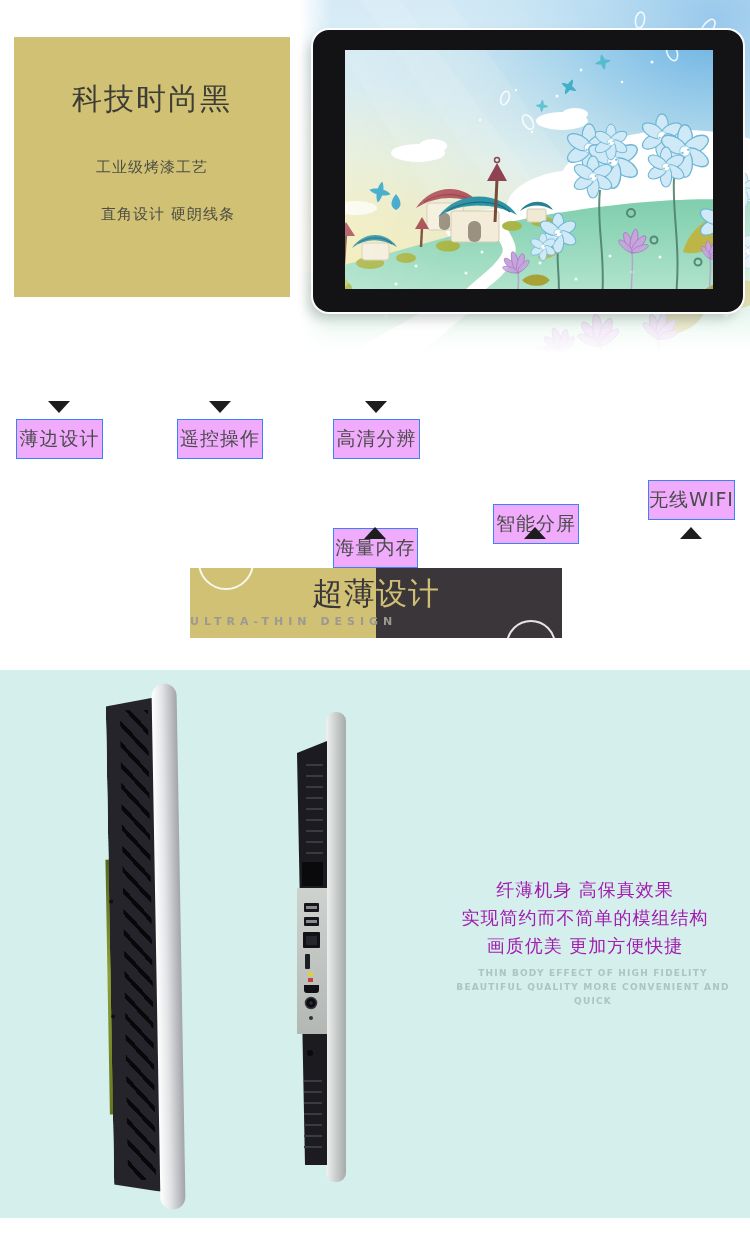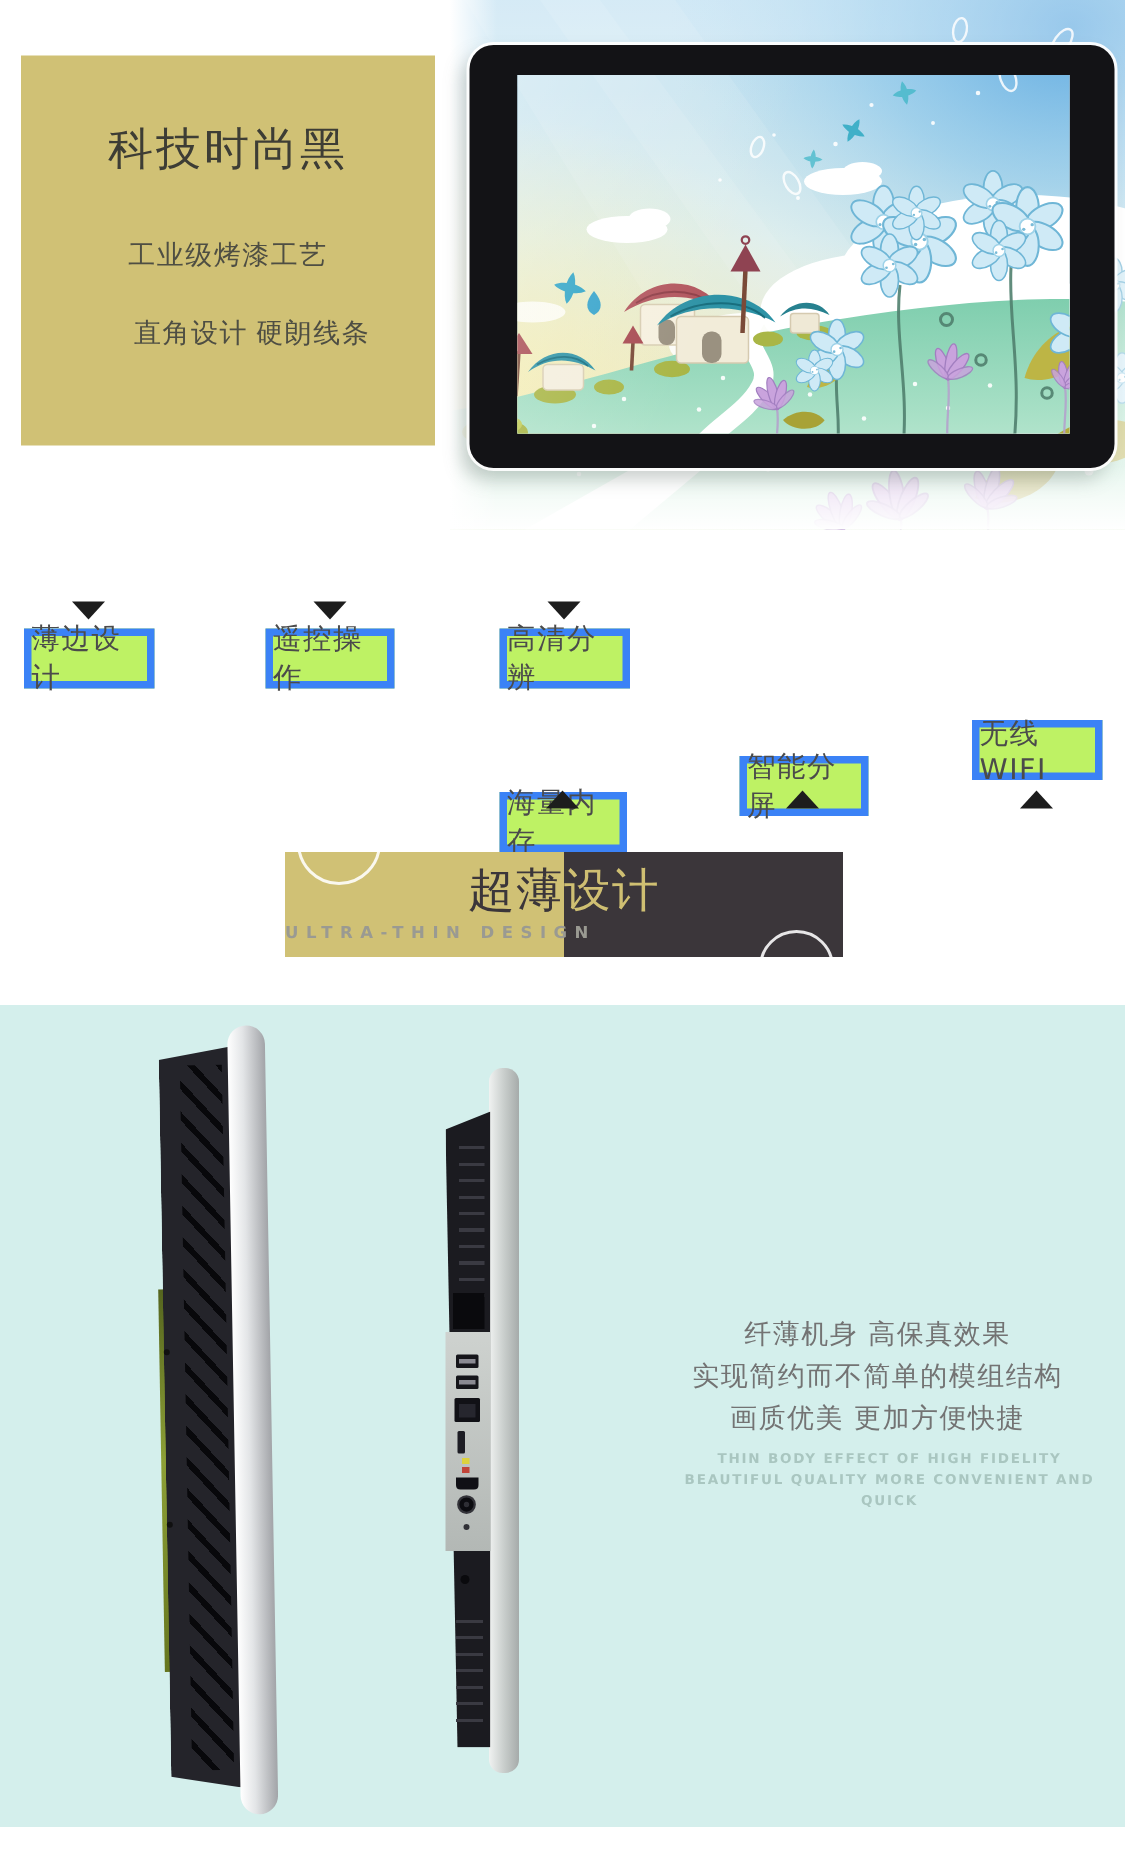--- a/index.html
+++ b/index.html
@@ -2,40 +2,40 @@
 <html><head>
 <meta charset="utf-8">
 <style>
   * { margin:0; padding:0; box-sizing:border-box; }
   body { background:#ffffff; font-family:"DejaVu Sans","Liberation Sans",sans-serif; }
   .page { position:relative; width:750px; height:1235px; margin:0 auto; background:#ffffff; overflow:hidden; }
 
   
   .color-panel { position:absolute; left:14px; top:37px; width:276px; height:260px; background:#d0c175; text-align:center; z-index:2; }
   .panel-title { margin-top:42px; font-size:30px; letter-spacing:2px; color:#3d3d35; }
-  .panel-line { margin-top:0; font-size:18px; letter-spacing:1px; color:#4e4e43;font-family:Liberation Serif, serif; }
+  .panel-line { margin-top:0; font-size:15px; letter-spacing:1px; color:#4e4e43; }
   .panel-line.l1 { margin-top:38px; }
   .panel-line.l2 { margin-top:28px;margin-left:32px; }
 
   .hero-art { position:absolute; left:300px; top:0; width:450px; height:353px; z-index:1; }
   .hero-art svg.scene-use { position:absolute; left:0; top:0; }
   .art-veil { position:absolute; inset:0;
     background:
       linear-gradient(90deg,#ffffff 0%,rgba(255,255,255,0) 7%),
       linear-gradient(180deg,rgba(255,255,255,.34) 0%,rgba(255,255,255,.38) 55%,rgba(255,255,255,.62) 88%,rgba(255,255,255,.95) 99%,#ffffff 100%);
   }
 
   .tablet { position:absolute; left:313px; top:30px; width:430px; height:282px; background:#131316; border-radius:16px;
     box-shadow:0 0 0 2px rgba(255,255,255,.92), -5px 7px 12px rgba(100,115,110,.35); z-index:3; }
   .screen { position:absolute; left:32px; top:20px; right:30px; bottom:23px; overflow:hidden; background:#bfe2f2; }
   .screen svg { position:absolute; left:-45px; top:-50px; }
   .glare { position:absolute; inset:0; background:linear-gradient(112deg,rgba(255,255,255,.30) 0%,rgba(255,255,255,.12) 22%,rgba(255,255,255,0) 42%); }
 
   
-  .feature-box { position:absolute; height:40px; background:#bef264; border:5px solid #3b82f6; display:flex; align-items:center; justify-content:center; font-size:19px; color:#4b4b4b; letter-spacing:1px; }
+  .feature-box { position:absolute; height:40px; background:#f0abfc; border:1px solid #3b82f6; display:flex; align-items:center; justify-content:center; font-size:19px; color:#4b4b4b; letter-spacing:1px; }
   .tri { position:absolute; width:0; height:0; border-left:11px solid transparent; border-right:11px solid transparent; }
   .tri.down { border-top:12px solid #1d1d1d; }
   .tri.up { border-bottom:12px solid #1d1d1d; }
 
   
   .banner { position:absolute; left:190px; top:568px; width:372px; height:70px; background:#3b363a; overflow:hidden; z-index:2;padding-left:34px; }
   .banner-gold { position:absolute; left:0; top:0; width:50%; height:100%; background:#d0c175; }
   .banner-circle { position:absolute; border:2px solid rgba(255,255,255,.88); border-radius:50%; }
   .banner-circle.c1 { left:8px; top:-34px; width:56px; height:56px; }
   .banner-circle.c2 { left:316px; top:52px; width:50px; height:50px; }
@@ -65,21 +65,21 @@
   .dev-r-vt { position:absolute; left:12px; top:52px; width:17px; height:110px;
     background:repeating-linear-gradient(180deg,#3a3a42 0 2px,rgba(0,0,0,0) 2px 11px); }
   .dev-r-vb { position:absolute; left:10px; top:368px; width:18px; height:70px;
     background:repeating-linear-gradient(180deg,#3a3a42 0 2px,rgba(0,0,0,0) 2px 11px); }
   .dev-r-connector { position:absolute; left:8px; top:150px; width:21px; height:24px; background:#0a0a0d; }
   .dev-r-panel { position:absolute; left:3px; top:176px; width:30px; height:146px;
     background:linear-gradient(180deg,#ced2cf,#b3b8b5); }
   .dev-r-hole { position:absolute; left:13px; top:338px; width:6px; height:6px; border-radius:50%; background:#0a0a0d; }
 
   .thin-text { position:absolute; left:420px; top:206px; width:330px; text-align:center; }
-  .thin-text .cn { font-size:18px; line-height:28px; color:#737373; letter-spacing:1px; }
+  .thin-text .cn { font-size:18px; line-height:28px; color:#a21caf; letter-spacing:1px; }
   .thin-text .en { font-size:9px; line-height:14px; color:#a9c6c0; letter-spacing:1.2px; font-weight:bold;margin-left:16px; }
   .thin-text .en.first { margin-top:6px; }
 </style>
 </head>
 <body>
 
 <svg width="0" height="0" style="position:absolute" aria-hidden="true">
   <defs>
     <linearGradient id="skyG" x1="0" y1="0" x2="0" y2="1">
       <stop offset="0" stop-color="#b9ddf1"></stop>

